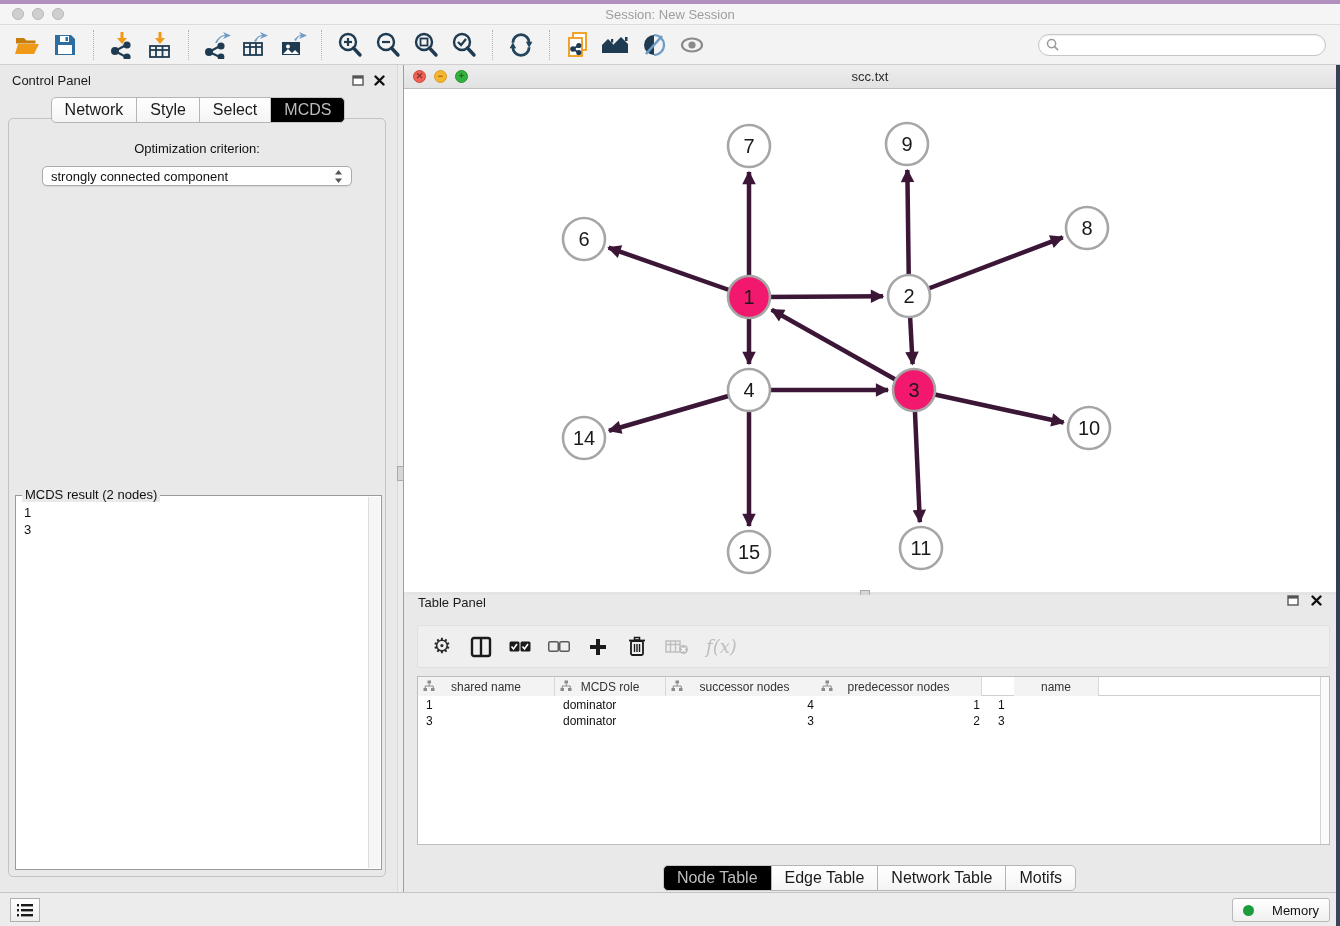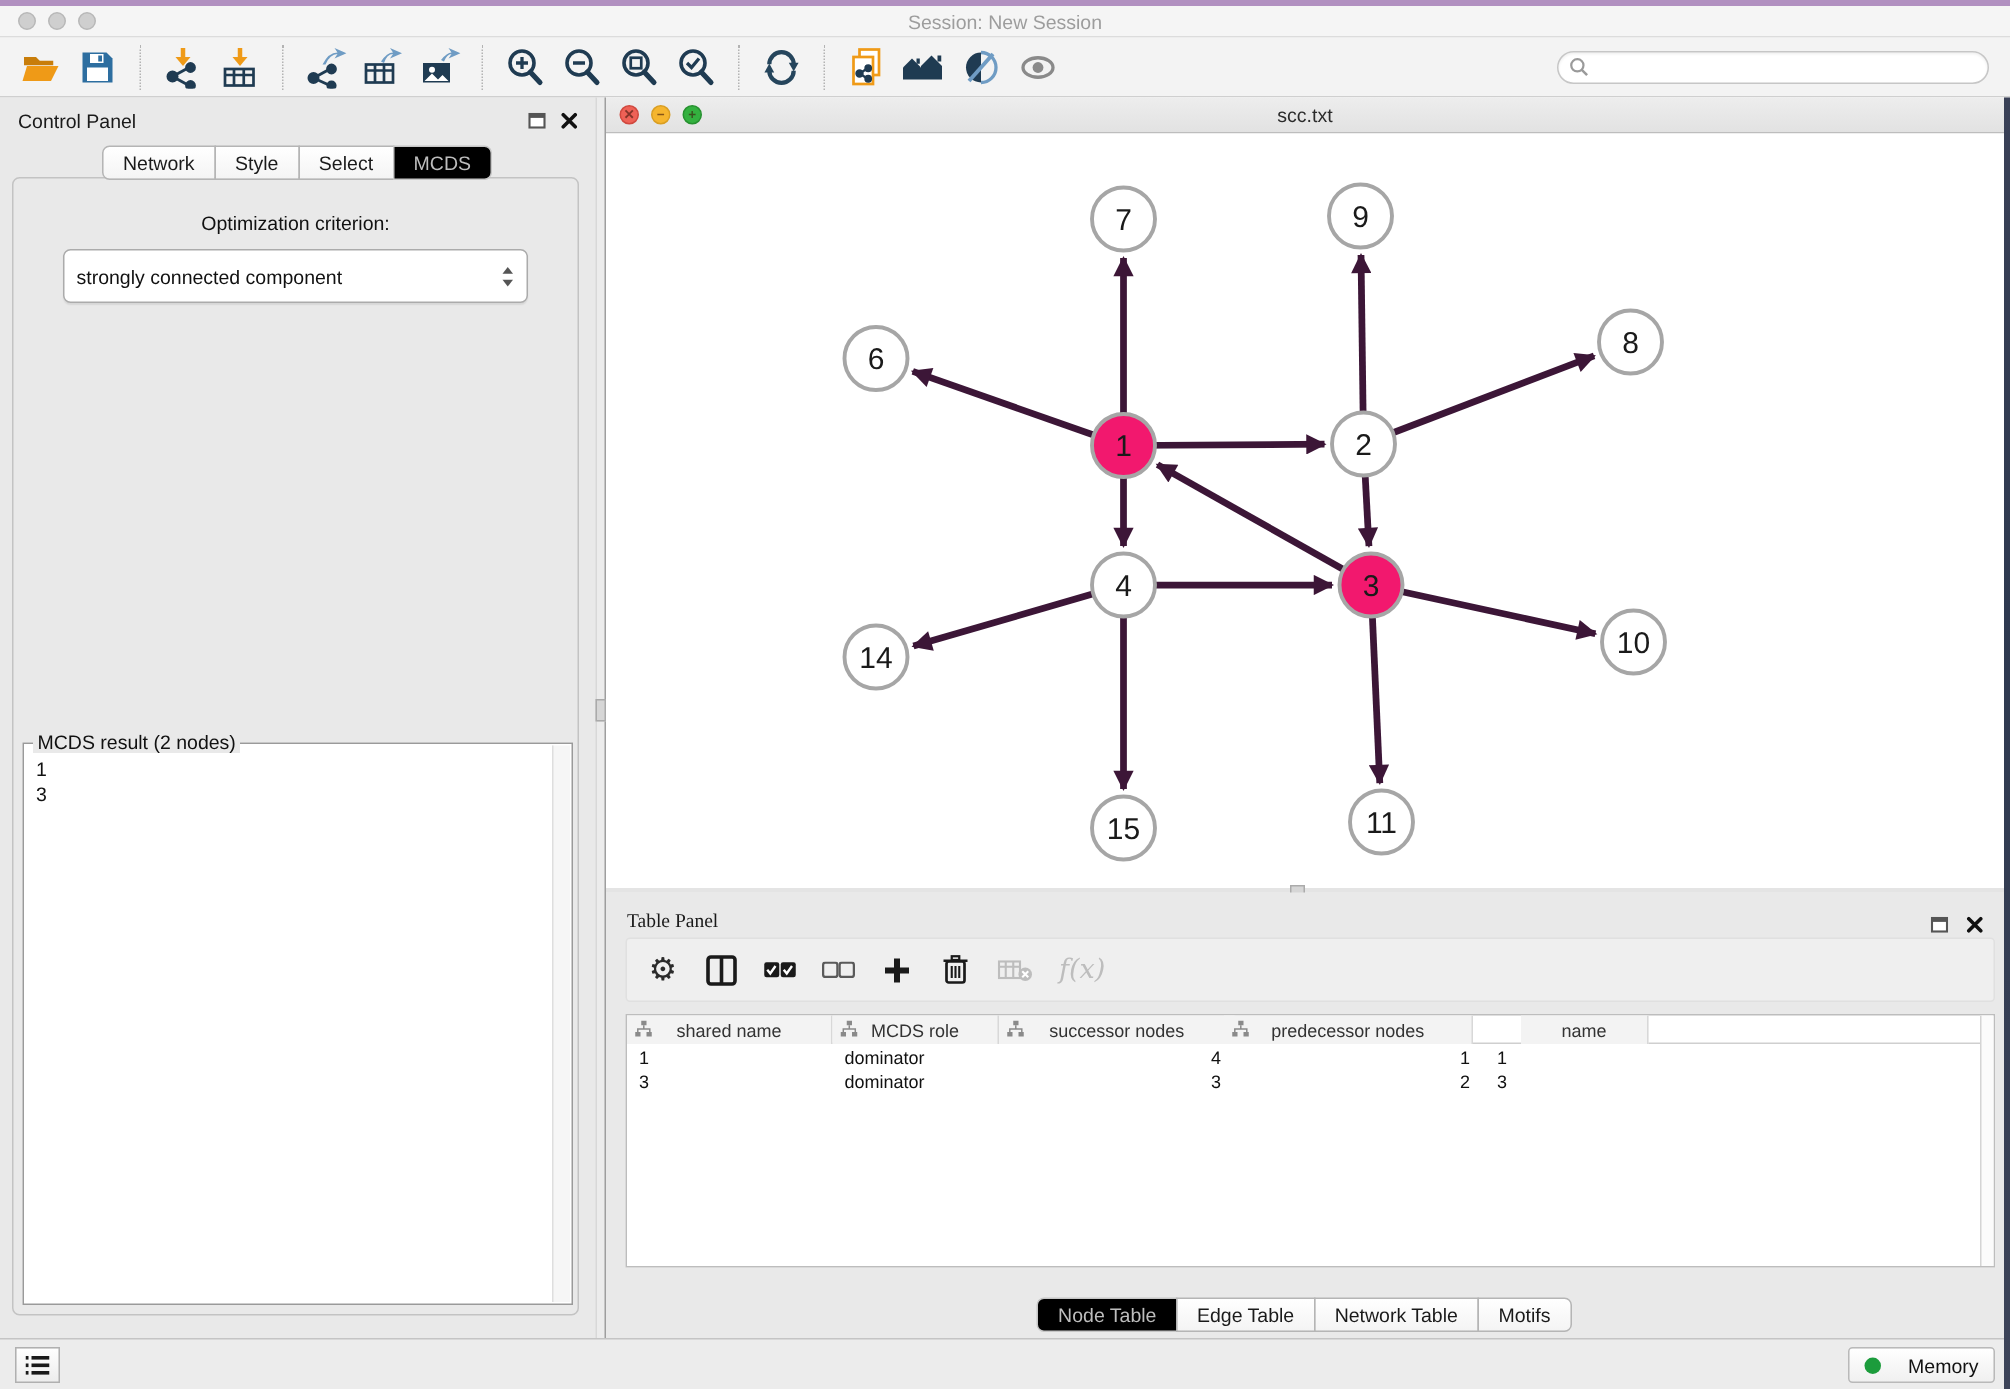--- a/index.html
+++ b/index.html
@@ -25,27 +25,27 @@
 
   
   .content { position:absolute; left:0; top:65px; width:1340px; height:827px; }
 
   
   .control-panel { position:absolute; left:0; top:0; width:397px; height:100%; background:#e9e9e9; }
   .cp-header { height:30px; display:flex; align-items:center; padding:0 12px; }
   .panel-title { font-size:13px; color:#1a1a1a; }
   .panel-icons { margin-left:auto; display:flex; gap:10px; align-items:center; }
   .tabs-row { display:flex; justify-content:center; margin-top:2px; position:relative; z-index:2; }
-  .seg { border:1px solid #b5b5b5; background:linear-gradient(#ffffff,#f4f4f4); padding:3px 13px; font-size:13px; color:#1a1a1a; margin-left:-1px; cursor:default; }
+  .seg { border:1px solid #b5b5b5; background:linear-gradient(#ffffff,#f4f4f4); padding:3px 13px; font-size:16px; color:#1a1a1a; margin-left:-1px; cursor:default; }
   .seg.first { border-top-left-radius:5px; border-bottom-left-radius:5px; }
   .seg.last { border-top-right-radius:5px; border-bottom-right-radius:5px; }
   .seg.active { background:#000000; color:#bdbdbd; border-color:#c6c6c6; }
   .cp-body { position:absolute; left:8px; top:53px; width:378px; bottom:15px; border:1px solid #c3c3c3; border-radius:5px; background:#e9e9e9; }
   .opt-label { text-align:center; font-size:13px; color:#111; margin-top:22px; }
-  .selectbox { margin:10px auto 0 auto; width:310px; height:36px; background:#fff; border:1px solid #ababab; border-radius:5px; display:flex; align-items:center; padding:0 8px; font-size:13px; color:#111; box-shadow:0 1px 1px rgba(0,0,0,.08); }
+  .selectbox { margin:10px auto 0 auto; width:310px; height:20px; background:#fff; border:1px solid #ababab; border-radius:5px; display:flex; align-items:center; padding:0 8px; font-size:13px; color:#111; box-shadow:0 1px 1px rgba(0,0,0,.08); }
   .selectbox .chev { margin-left:auto; }
   .btn-row { display:flex; justify-content:center; gap:15px; margin-top:13px; }
   .aqua-btn { background:linear-gradient(#ffffff,#f1f1f1); border:1px solid #b4b4b4; border-radius:4px; padding:3px 16px; font-size:13px; color:#111; box-shadow:0 1px 1px rgba(0,0,0,.08); }
   .result-group { position:absolute; left:6px; right:3px; top:376px; bottom:6px; border:1px solid #9a9a9a; background:#fff; }
   .result-label { position:absolute; top:-9px; left:6px; background:#e9e9e9; padding:0 3px; font-size:13px; color:#111; }
   .result-text { position:absolute; left:0; top:2px; right:13px; bottom:0; padding:6px 8px; font-size:13px; line-height:17px; color:#111; white-space:pre; overflow:hidden; }
   .result-scroll { position:absolute; right:1px; top:1px; bottom:1px; width:12px; background:#f6f6f6; border-left:1px solid #dedede; }
 
   
   .divider-v { position:absolute; left:397px; top:0; width:7px; height:100%; background:#ececec; border-left:1px solid #d8d8d8; border-right:1px solid #9e9e9e; }
@@ -63,21 +63,21 @@
   .nlight.yellow { background:#f5b52e; border:1px solid #d99e22; }
   .nlight.green { background:#33b13f; border:1px solid #26912f; }
   .net-title { position:absolute; left:0; right:0; top:0; height:24px; text-align:center; font-size:13px; line-height:24px; color:#2b2b2b; }
   .net-canvas { position:absolute; left:0; top:24px; right:0; bottom:0; background:#fff; }
 
   .divider-h { position:absolute; left:0; top:527px; width:932px; height:3px; background:#e4e4e4; }
   .h-handle { position:absolute; left:456px; top:-2px; width:10px; height:7px; background:#d6d6d6; border:1px solid #ababab; }
 
   
   .table-panel { position:absolute; left:0; top:530px; width:932px; height:297px; background:#e9e9e9; }
-  .tp-header { height:27px; display:flex; align-items:flex-end; padding:0 14px;font-family:Liberation Serif, serif; }
+  .tp-header { height:27px; display:flex; align-items:flex-start; padding:0 14px; }
   .tp-toolbar { position:absolute; left:13px; right:6px; top:30px; height:43px; background:#efefef; border:1px solid #e0e0e0; border-radius:3px; display:flex; align-items:center; gap:17px; padding-left:13px; }
   .tp-tbtn { display:flex; align-items:center; justify-content:center; min-width:22px; height:26px; }
   .gear-glyph { font-family:"DejaVu Sans", sans-serif; font-size:21px; color:#2b2b2b; line-height:1; }
   .fx-glyph { font-family:"DejaVu Serif", serif; font-style:italic; font-size:18px; color:#bdbdbd; }
   .tp-table { position:absolute; left:13px; right:6px; top:81px; height:169px; background:#fff; border:1px solid #bdbdbd; }
   .thead { position:absolute; left:0; top:0; right:9px; height:19px; border-bottom:1px solid #cfcfcf; }
   .th { position:absolute; top:0; height:19px; background:#f3f3f3; border-right:1px solid #d8d8d8; font-size:12px; color:#333; display:flex; align-items:center; justify-content:center; }
   .th .sort-ic { position:absolute; left:5px; top:3px; }
   .tbody { position:absolute; left:0; top:20px; right:9px; bottom:0; }
   .tr { display:flex; height:16px; align-items:center; }

